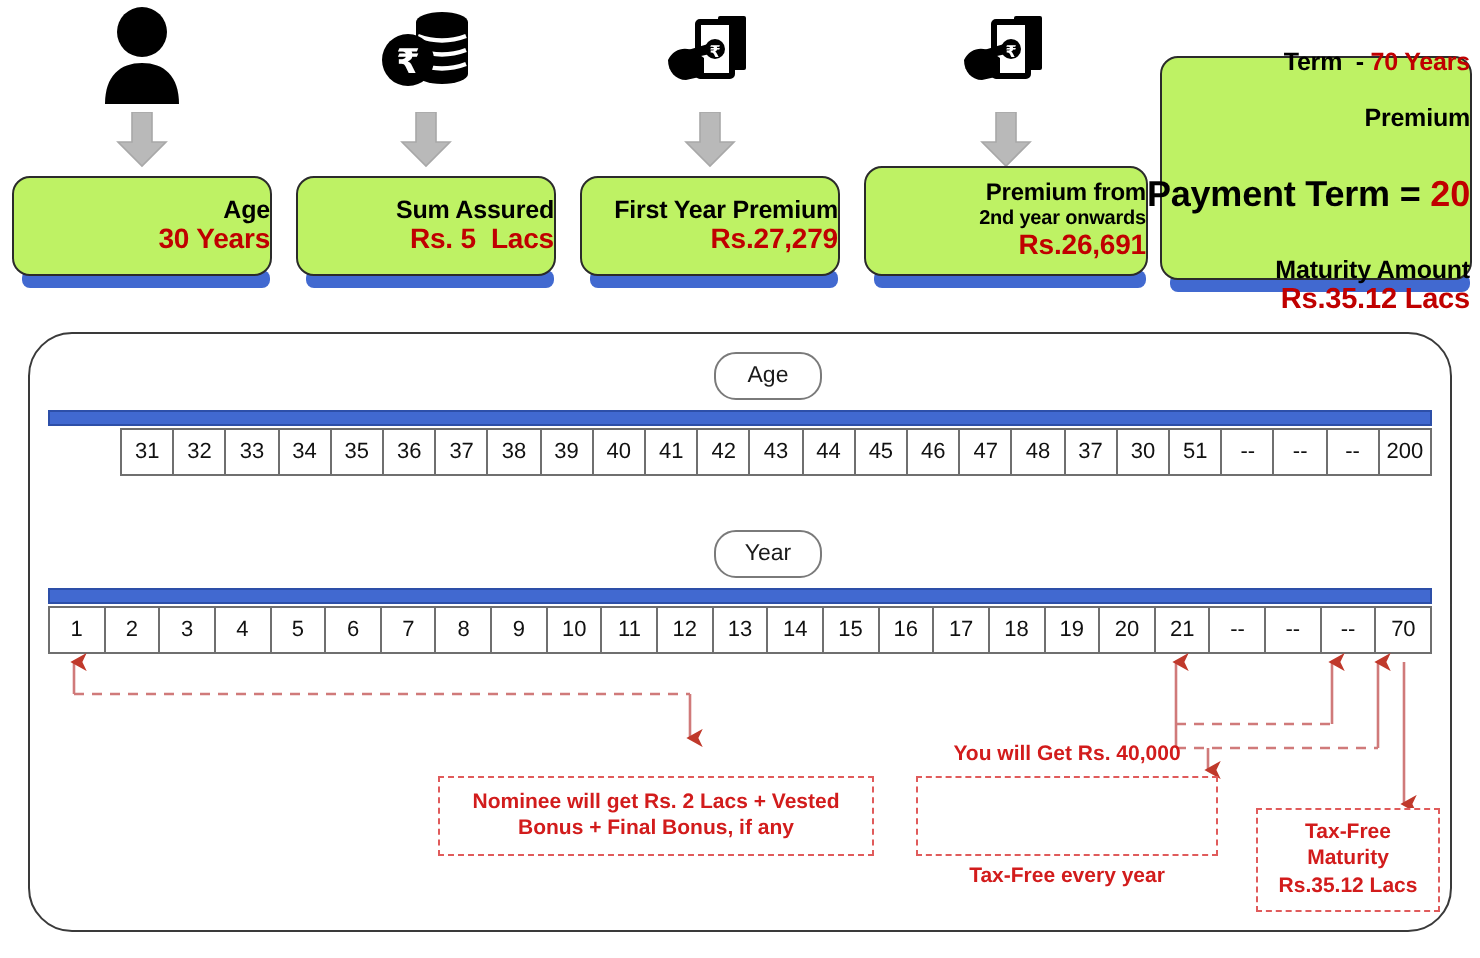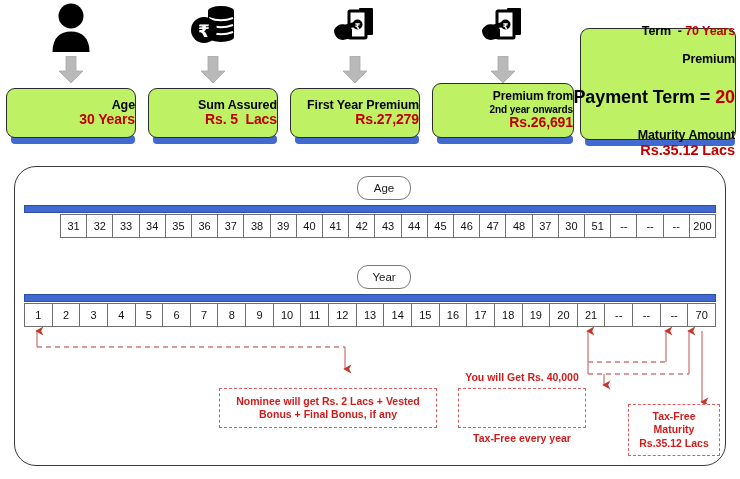--- a/index.html
+++ b/index.html
@@ -334,21 +334,21 @@
     <g>
       <path d="M702 331 L702 402" stroke="#d07a7a" stroke-width="1.3" fill="none" marker-end="url(#dnArrow)"></path>
     </g>
   </svg>
 
   <div class="callout" style="left:219px;top:388px;width:218px;height:40px;">
     <div class="cl">Nominee will get Rs. 2 Lacs + Vested</div>
     <div class="cl">Bonus + Final Bonus, if any</div>
   </div>
 
-  <div class="callout" style="left:458px;top:388px;width:128px;height:40px;gap:48px;">
+  <div class="callout" style="left:458px;top:388px;width:151px;height:40px;gap:48px;">
     <div class="cl">You will Get Rs. 40,000</div>
     <div class="cl">Tax-Free every year</div>
   </div>
 
   <div class="callout" style="left:628px;top:404px;width:92px;height:52px;">
     <div class="cl">Tax-Free</div>
     <div class="cl">Maturity</div>
     <div class="cl">Rs.35.12 Lacs</div>
   </div>
 

